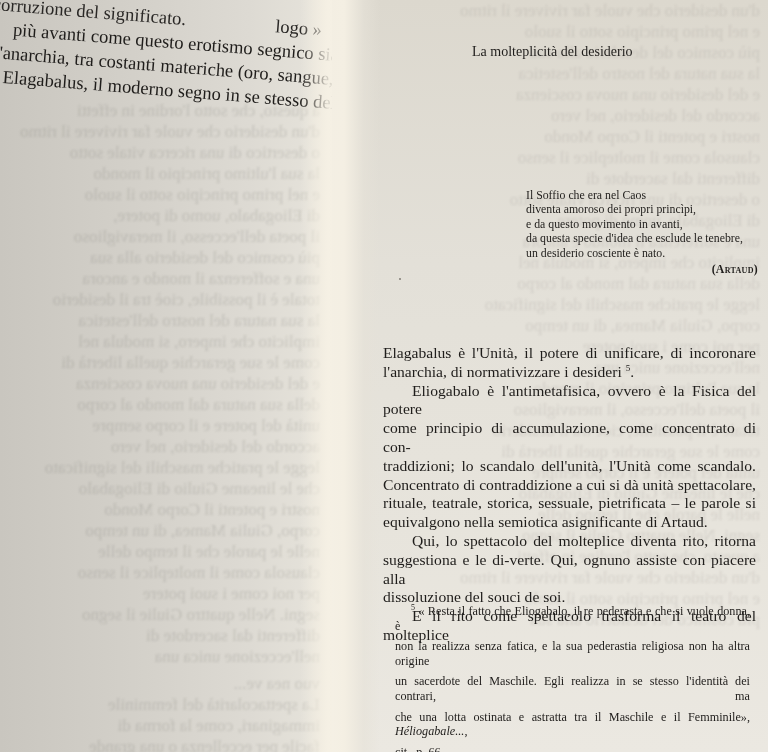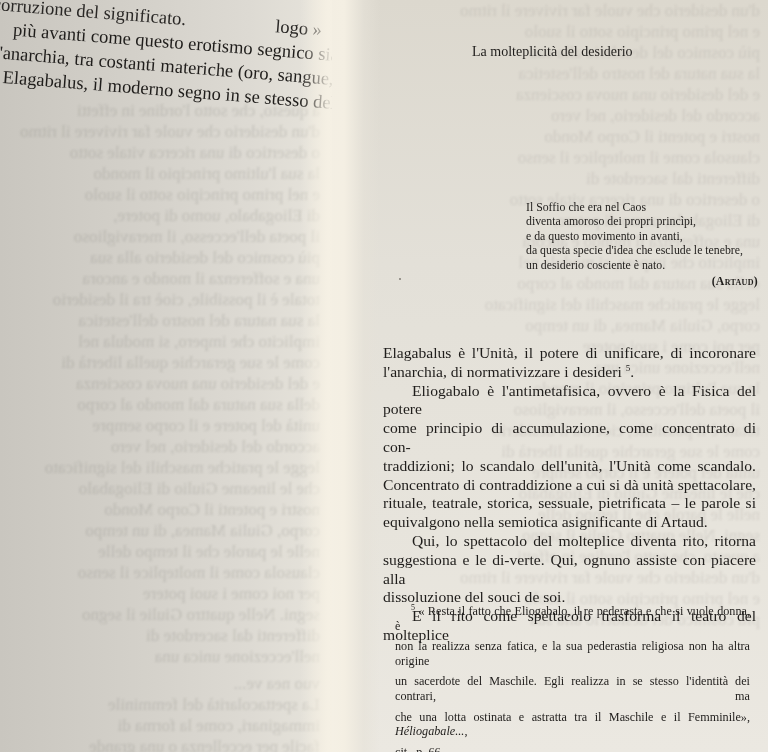--- a/index.html
+++ b/index.html
@@ -84,21 +84,20 @@
       font-size: 14px;
       white-space: nowrap;
     }
     .epigraph {
       position: absolute;
       left: 526px;
       top: 188px;
       font-size: 11.8px;
       line-height: 14.4px;
       width: 232px;
-      margin-top: 12px;
     }
     .epigraph .line { display: block; white-space: nowrap; }
     .epigraph .attrib {
       display: block;
       text-align: right;
       margin-top: 2px;
       font-variant: small-caps;
       letter-spacing: 0.3px;
       font-weight: bold;
     }

